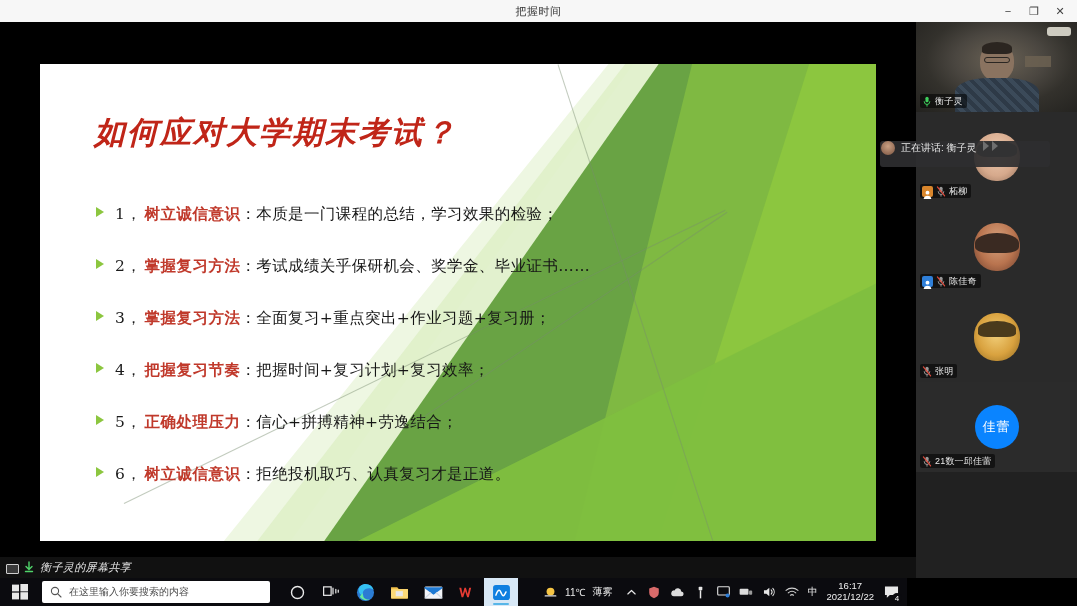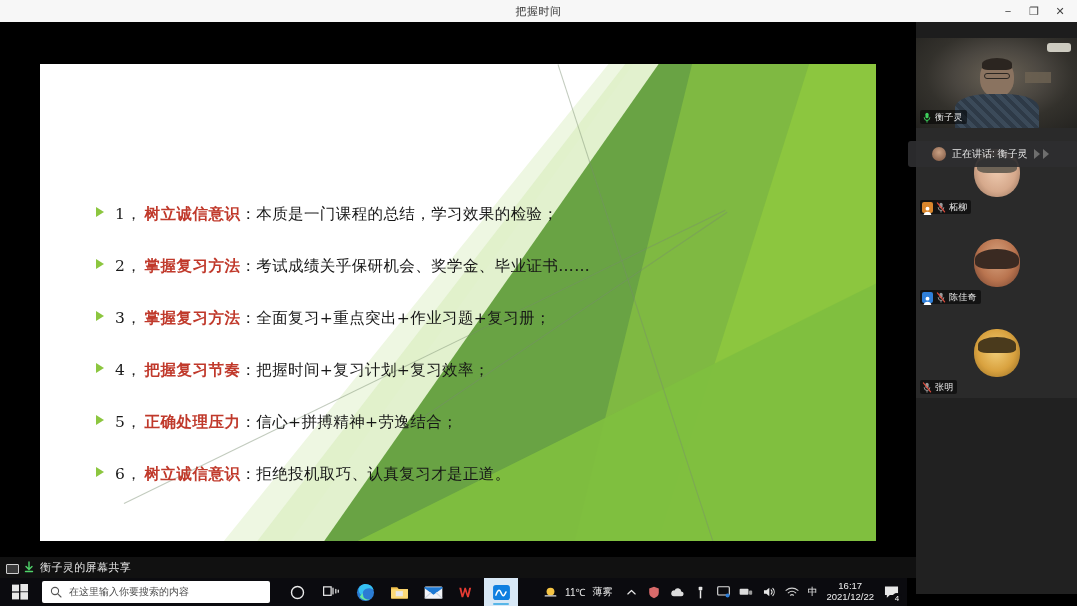--- a/index.html
+++ b/index.html
@@ -81,25 +81,25 @@
   .bullet .rest{ color:#161616; letter-spacing:.4px; }
 
   
   #share-status{
     position:absolute; left:0; bottom:0; width:916px; height:21px;
     background:#111; display:flex; align-items:center; padding-left:6px; gap:4px;
   }
   .mini-ico{ width:13px; height:13px; display:inline-block; position:relative; }
   .mon-ico{ border:1.5px solid #cfcfcf; border-radius:1px; background:#3a3a3a; height:10px; top:1px;}
   .arrow-ico svg{ display:block; }
-  #share-status .txt{ font-size:11px; color:#e6e6e6; letter-spacing:.4px; }
+  #share-status .txt{ font-size:11px; color:#e6e6e6; letter-spacing:.4px;font-style:italic; }
 
   
   #rail{
-    position:absolute; left:916px; top:16px; width:161px; height:556px;
+    position:absolute; left:916px; top:0; width:161px; height:556px;
     background:#212121; overflow:hidden;
   }
   .tile{
     position:relative; width:161px; height:90px; background:#2b2b2b; overflow:hidden;
   }
   .tile.active{ outline:2px solid #4a8b52; outline-offset:-2px; }
   .tile .cam{ position:absolute; inset:0; }
   .namebar{
     position:absolute; left:4px; bottom:4px; height:14px;
     display:flex; align-items:center; gap:3px;
@@ -116,21 +116,21 @@
   }
   .photo-oval{
     position:absolute; left:50%; top:50%; transform:translate(-50%,-50%);
     width:46px; height:48px; border-radius:48%;
   }
 
   
   #speaking-toast{
     position:absolute; left:880px; top:119px; width:170px; height:26px;
     background:rgba(46,46,48,.92); border-radius:3px;
-    display:flex; align-items:center; gap:6px; padding-left:24px; z-index:20;margin-left:28px;
+    display:flex; gap:6px; padding-left:1px; z-index:20;
   }
   #speaking-toast .tst{ font-size:10px; color:#e8e8e8; white-space:nowrap; }
   .chev{ width:0;height:0;border-left:6px solid #6e6e6e;border-top:5px solid transparent;border-bottom:5px solid transparent; }
   .chev2{ margin-left:-3px; }
 
   
   #taskbar{
     position:absolute; left:0; top:578px; width:907px; height:28px;
     background:#0b0b0f; display:flex; align-items:center;
   }
@@ -181,20 +181,21 @@
         <div class="deco p5"></div>
         <div class="deco p4"></div>
         <div class="deco p3"></div>
         <div class="deco p1"></div>
         <div class="deco p2"></div>
         <div class="deco p6"></div>
         <div class="hairline hl1"></div>
         <div class="hairline hl2"></div>
         <div class="hairline hl3"></div>
 
+        <div id="slide-title">如何应对大学期末考试？</div>
 
         <div id="bullets">
           <div class="bullet">
             <span class="tri"></span>
             <span class="num">1，</span>
             <span class="key">树立诚信意识</span>
             <span class="rest">：本质是一门课程的总结，学习效果的检验；</span>
           </div>
           <div class="bullet">
             <span class="tri"></span>
@@ -313,20 +314,34 @@
       <div class="namebar">
         <svg class="mic-ico" viewBox="0 0 12 14">
           <rect x="4" y="1" width="4" height="7" rx="2" fill="#9a9a9a"></rect>
           <path d="M2.4 7.2a3.6 3.6 0 0 0 7.2 0M6 10.8v2.2" stroke="#9a9a9a" stroke-width="1.2" fill="none" stroke-linecap="round"></path>
           <path d="M1.4 1.2 10.6 12.6" stroke="#e04b3c" stroke-width="1.5" stroke-linecap="round"></path>
         </svg>
         <span class="nm">张明</span>
       </div>
     </div>
 
+    <div class="tile">
+      <div class="cam" style="background:#2b2b2b;"></div>
+      <div class="avatar-circle" style="background:#0a84ff;">
+        <span>佳蕾</span>
+      </div>
+      <div class="namebar">
+        <svg class="mic-ico" viewBox="0 0 12 14">
+          <rect x="4" y="1" width="4" height="7" rx="2" fill="#9a9a9a"></rect>
+          <path d="M2.4 7.2a3.6 3.6 0 0 0 7.2 0M6 10.8v2.2" stroke="#9a9a9a" stroke-width="1.2" fill="none" stroke-linecap="round"></path>
+          <path d="M1.4 1.2 10.6 12.6" stroke="#e04b3c" stroke-width="1.5" stroke-linecap="round"></path>
+        </svg>
+        <span class="nm">21数一邱佳蕾</span>
+      </div>
+    </div>
 
   </div>
 
   <div id="speaking-toast">
     <span style="width:14px;height:14px;border-radius:50%;background:radial-gradient(circle at 50% 38%,#c9a083,#7b5440);flex:0 0 auto;"></span>
     <span class="tst">正在讲话: 衡子灵</span>
     <span class="chev"></span>
     <span class="chev chev2"></span>
   </div>
 

